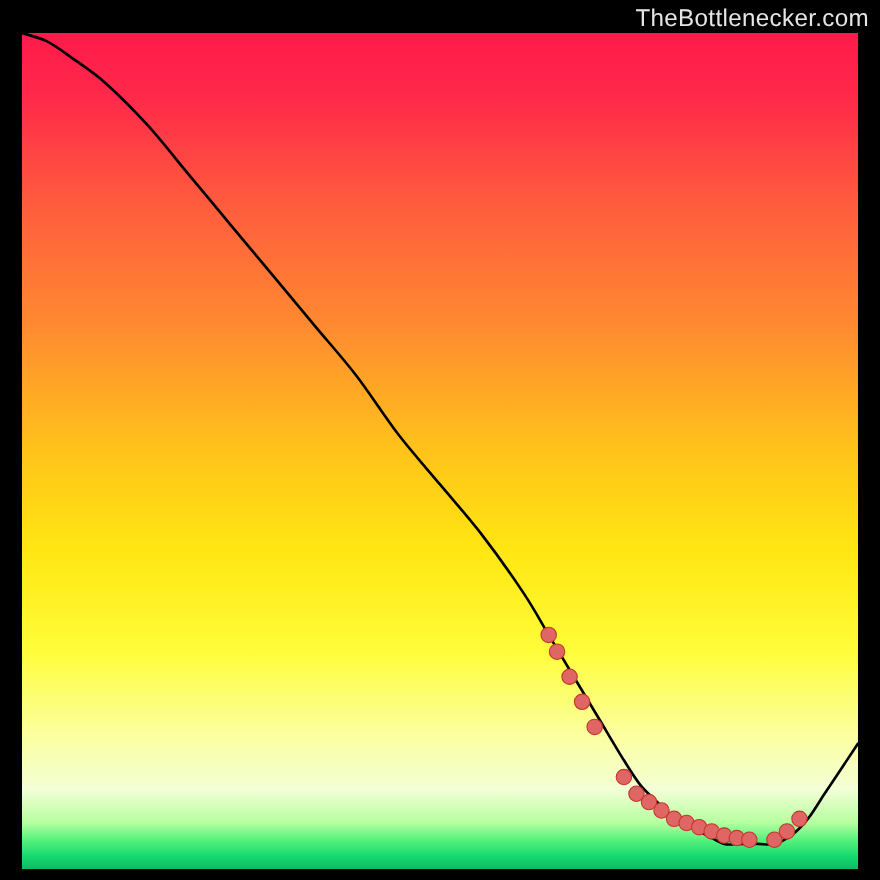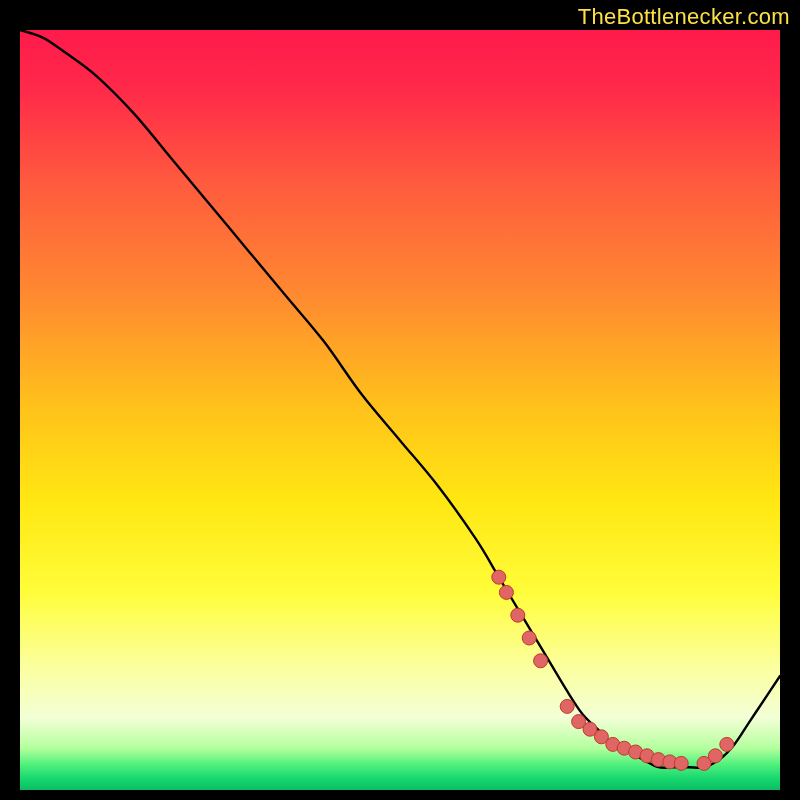--- a/index.html
+++ b/index.html
@@ -13,21 +13,21 @@
   .outer {
     position: relative;
     width: 800px;
     height: 800px;
     background: #000;
   }
   .watermark {
     position: absolute;
     top: 4px;
     right: 10px;
-    color: #fde047;
+    color: #e5e5e5;
     font-size: 22px;
     letter-spacing: 0.3px;
   }
   .plot {
     position: absolute;
     left: 20px;
     top: 30px;
     width: 760px;
     height: 760px;
   }

